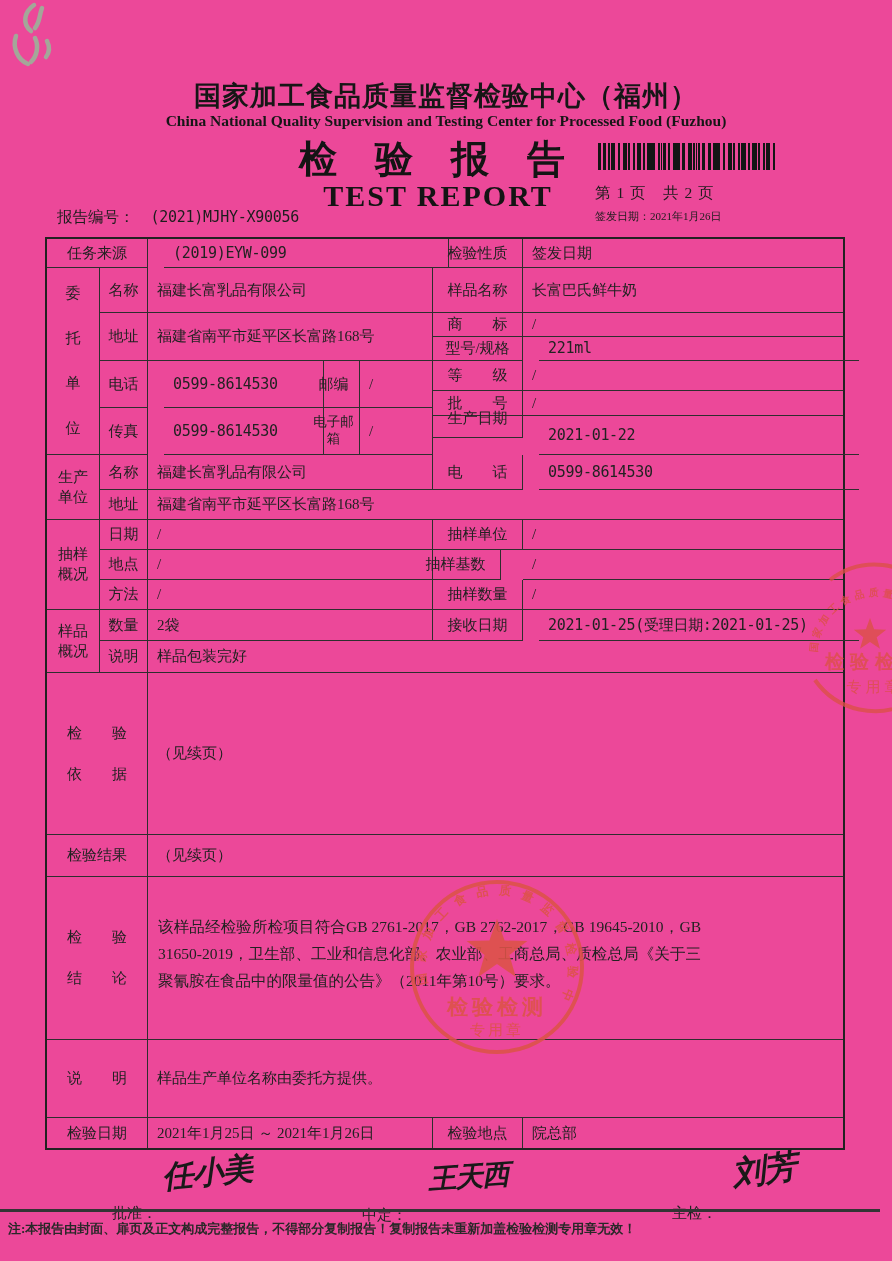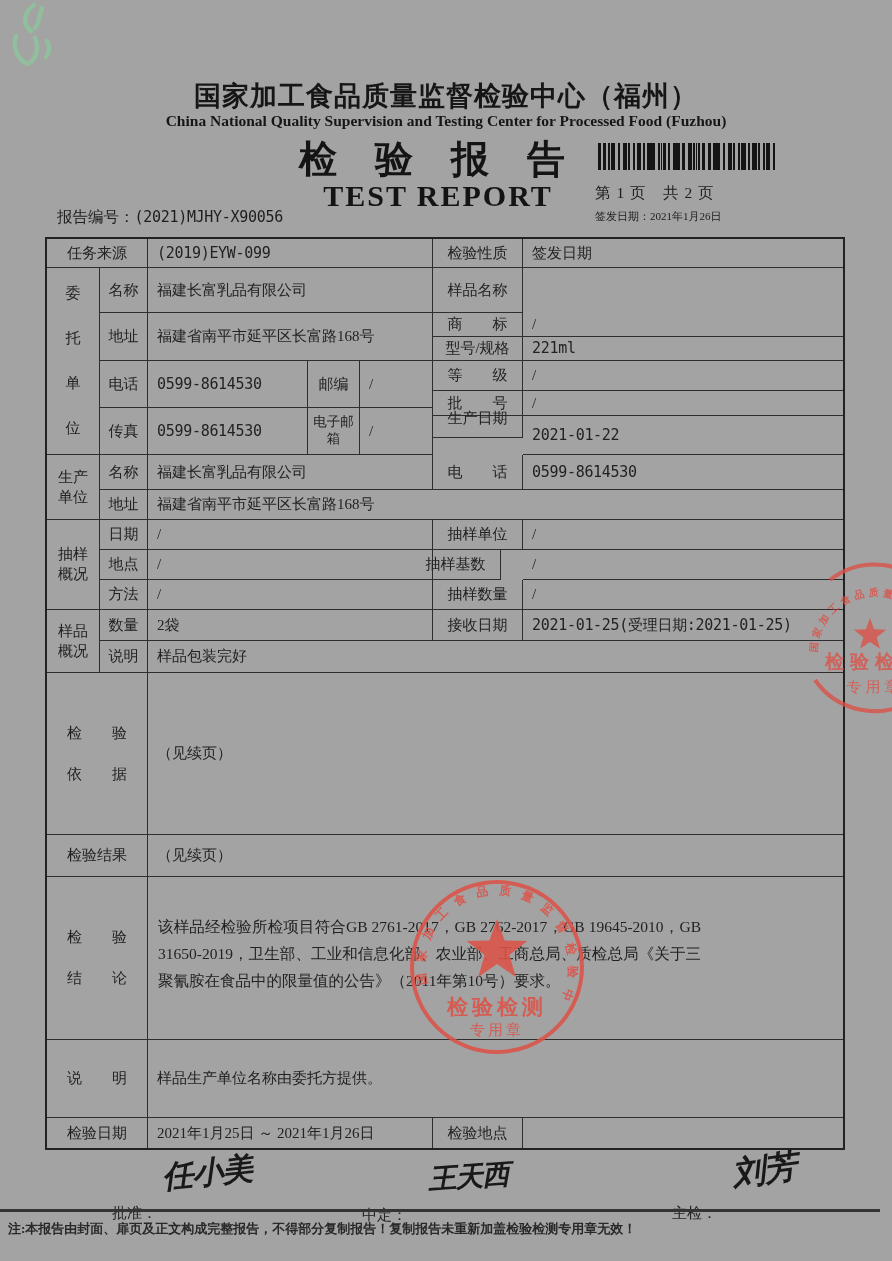--- a/index.html
+++ b/index.html
@@ -1,27 +1,27 @@
 <!DOCTYPE html>
 <html><head>
 <meta charset="utf-8">
 <style>
   html,body{margin:0;padding:0;background:#ffffff;}
-  .page{position:relative;width:892px;height:1261px;background:#a3a3a3;overflow:hidden;
+  .page{position:relative;width:892px;height:1261px;background:#ec4899;overflow:hidden;
         font-family:"Liberation Serif",serif;color:#1d1d1d;}
   .abs{position:absolute;}
   .ctr{left:0;width:892px;text-align:center;}
   .org-cn{top:78px;font-size:27px;font-weight:bold;letter-spacing:1px;color:#161616;}
   .org-en{top:112px;font-size:15.5px;font-weight:bold;color:#161616;}
   .title-cn{top:134px;font-size:38px;font-weight:bold;transform:translateX(-14px);color:#141414;}
   .title-en{top:179px;font-size:30px;font-weight:bold;letter-spacing:2px;transform:translateX(-8px);color:#141414;}
   .pageinfo{left:595px;top:183px;font-size:15.5px;letter-spacing:1px;}
   .issue{left:595px;top:209px;font-size:11px;}
   .repno{left:57px;top:207px;font-size:15.5px;}
-  .mono{font-family:"DejaVu Sans Mono",monospace;font-size:14.5px;letter-spacing:-0.3px;}
+  .mono{font-family:"DejaVu Sans Mono",monospace;font-size:14.5px;letter-spacing:-0.3px;margin-left:16px;}
   .barcode{left:598px;top:143px;width:180px;height:27px;
     background-image:
       repeating-linear-gradient(90deg,#151515 0 2px,transparent 2px 5px),
       repeating-linear-gradient(90deg,#151515 0 1px,transparent 1px 7px),
       repeating-linear-gradient(90deg,#151515 0 3px,transparent 3px 13px);}
   
   .tbl{left:45px;top:237px;width:800px;height:913px;border:2px solid #222;box-sizing:border-box;}
   .cell{position:absolute;box-sizing:border-box;border-right:1.5px solid #2e2e2e;border-bottom:1.5px solid #2e2e2e;
         display:flex;align-items:center;font-size:15px;line-height:1.25;color:#222;}
   .lab{justify-content:center;text-align:center;padding:1px 2px;}
@@ -76,20 +76,21 @@
 
     <div class="cell lab vstack" style="left:0;top:29px;width:53px;height:187px">
       <span>委</span>
       <span>托</span>
       <span>单</span>
       <span>位</span>
     </div>
     <div class="cell lab" style="left:53px;top:29px;width:48px;height:45px">名称</div>
     <div class="cell val" style="left:101px;top:29px;width:285px;height:45px">福建长富乳品有限公司</div>
     <div class="cell lab" style="left:386px;top:29px;width:90px;height:45px">样品名称</div>
+    <div class="cell val nr" style="left:476px;top:29px;width:320px;height:45px">长富巴氏鲜牛奶</div>
 
     <div class="cell lab" style="left:53px;top:74px;width:48px;height:48px">地址</div>
     <div class="cell val" style="left:101px;top:74px;width:285px;height:48px">福建省南平市延平区长富路168号</div>
     <div class="cell lab" style="left:386px;top:74px;width:90px;height:24px">商　　标</div>
     <div class="cell val nr" style="left:476px;top:74px;width:320px;height:24px">/</div>
     <div class="cell lab" style="left:386px;top:98px;width:90px;height:24px">型号/规格</div>
     <div class="cell val nr mono" style="left:476px;top:98px;width:320px;height:24px">221ml</div>
 
     <div class="cell lab" style="left:53px;top:122px;width:48px;height:47px">电话</div>
     <div class="cell val mono" style="left:101px;top:122px;width:160px;height:47px">0599-8614530</div>
@@ -160,20 +161,21 @@
       <span>结　　论</span>
     </div>
     <div class="cell nr para" style="left:101px;top:638px;width:695px;height:163px">该样品经检验所检项目符合GB 2761-2017，GB 2762-2017，GB 19645-2010，GB 31650-2019，卫生部、工业和信息化部、农业部、工商总局、质检总局《关于三聚氰胺在食品中的限量值的公告》（2011年第10号）要求。</div>
 
     <div class="cell val nr" style="left:101px;top:801px;width:695px;height:78px">样品生产单位名称由委托方提供。</div>
     <div class="cell lab" style="left:0;top:801px;width:101px;height:78px">说　　明</div>
 
     <div class="cell lab nb" style="left:0;top:879px;width:101px;height:30px">检验日期</div>
     <div class="cell val nb" style="left:101px;top:879px;width:285px;height:30px">2021年1月25日 ～ 2021年1月26日</div>
     <div class="cell lab nb" style="left:386px;top:879px;width:90px;height:30px">检验地点</div>
+    <div class="cell val nb nr" style="left:476px;top:879px;width:320px;height:30px">院总部</div>
   </div>
 
   <svg class="abs" style="left:407px;top:877px;opacity:.88" width="180" height="180" viewBox="0 0 180 180">
     <circle cx="90" cy="90" r="85" fill="none" stroke="#dd5348" stroke-width="4"></circle>
     <path id="arcMain" d="M 24,118 A 72,72 0 1 1 156,118" fill="none"></path>
     <text font-size="12" fill="#dd5348" font-weight="bold">
       <textPath href="#arcMain" startOffset="4%" textLength="300" lengthAdjust="spacing">国家加工食品质量监督检验中心</textPath>
     </text>
     <polygon fill="#dd5348" points="90,42 97.6,63.5 120.4,64.1 102.4,78 108.8,99.9 90,87 71.2,99.9 77.6,78 59.6,64.1 82.4,63.5"></polygon>
     <text x="90" y="137" text-anchor="middle" font-size="21" font-weight="bold" letter-spacing="4" fill="#dd5348">检验检测</text>

